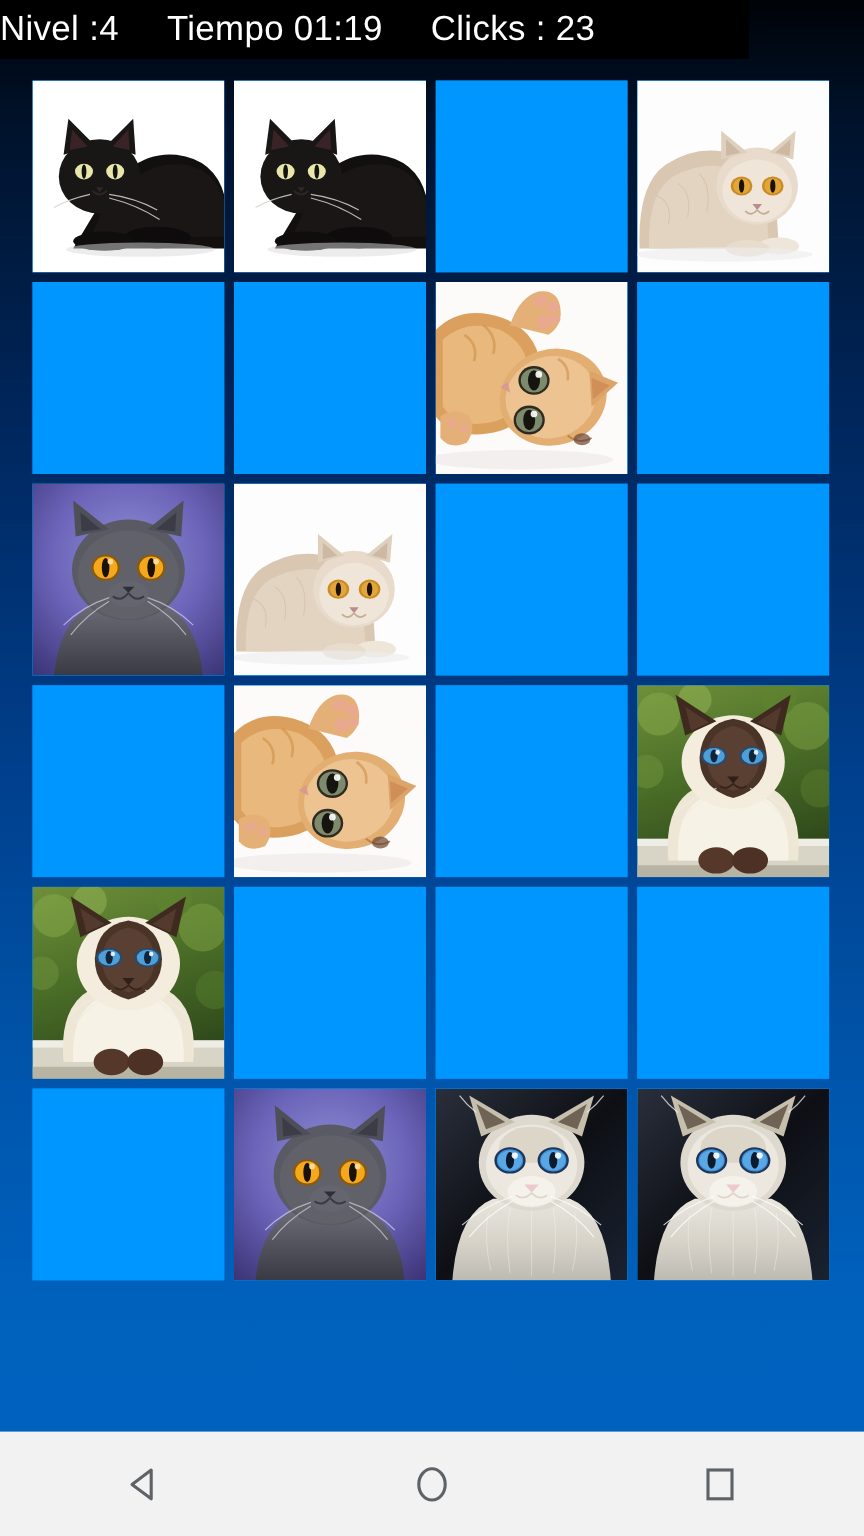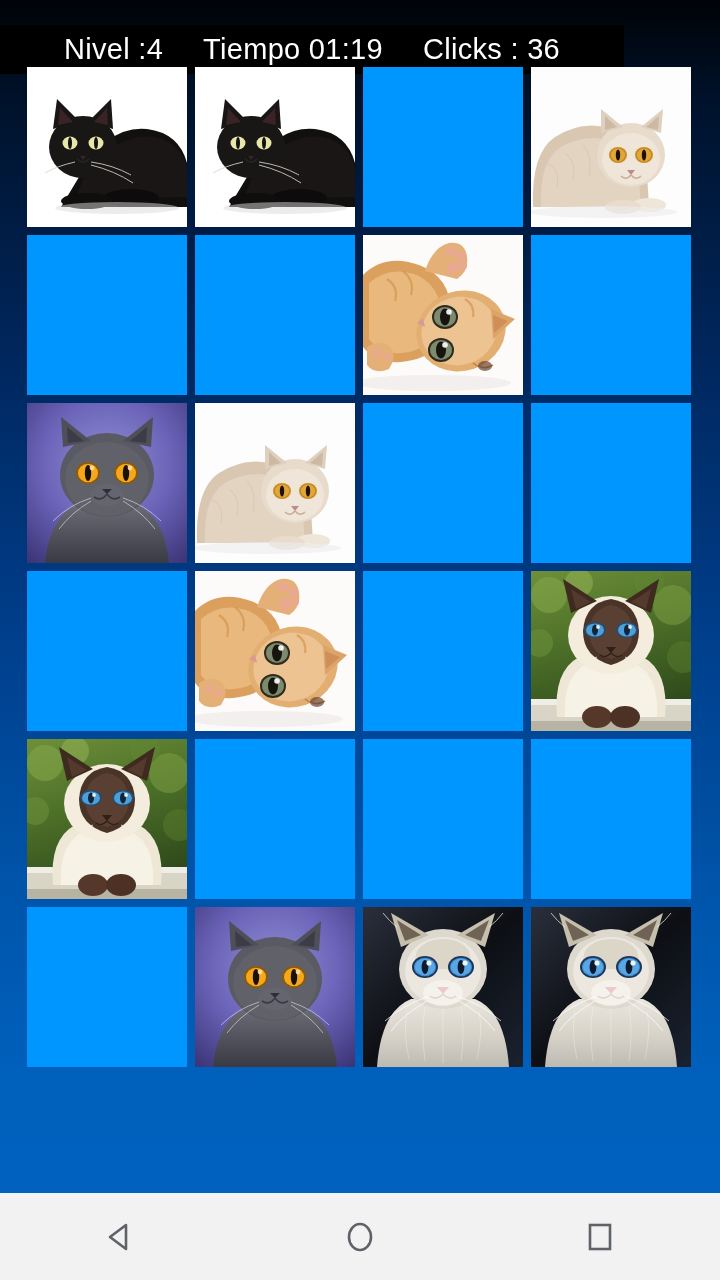--- a/index.html
+++ b/index.html
@@ -19,23 +19,22 @@
         #0055ab 70%,
         #0061bd 85%,
         #0062bf 100%);
     overflow: hidden;
   }
   
   #statusbar {
     position: absolute; top: 0; left: 0;
     width: 624px; height: 49px;
     background: #000000;
-    display: flex; align-items: center; justify-content: center;
+    display: flex; align-items: center; 
     gap: 40px;
-    margin-top: 25px;
   }
   .stat {
     color: #ffffff;
     font-size: 29px;
     letter-spacing: 0.3px;
     white-space: nowrap;
     font-weight: 400;
   }
   
   #board {
@@ -70,21 +69,21 @@
   .navbtn svg { display: block; }
 </style>
 </head>
 <body>
 
 <div id="screen">
 
   <div id="statusbar">
     <span class="stat">Nivel :4</span>
     <span class="stat">Tiempo 01:19</span>
-    <span class="stat">Clicks : 36</span>
+    <span class="stat">Clicks : 23</span>
   </div>
 
   <div id="board">
       <div class="card" title="Black cat lying down on white background">
     <svg viewBox="0 0 160 160">
       <rect width="160" height="160" fill="#ffffff"></rect>
 
       <path d="M52 110 Q80 58 120 62 Q152 66 160 96 L160 140 L34 140 Z" fill="#120f0f"></path>
       <path d="M60 104 Q92 66 126 70 Q152 74 160 100 L160 130 L48 132 Z" fill="#1a1616"></path>
 

